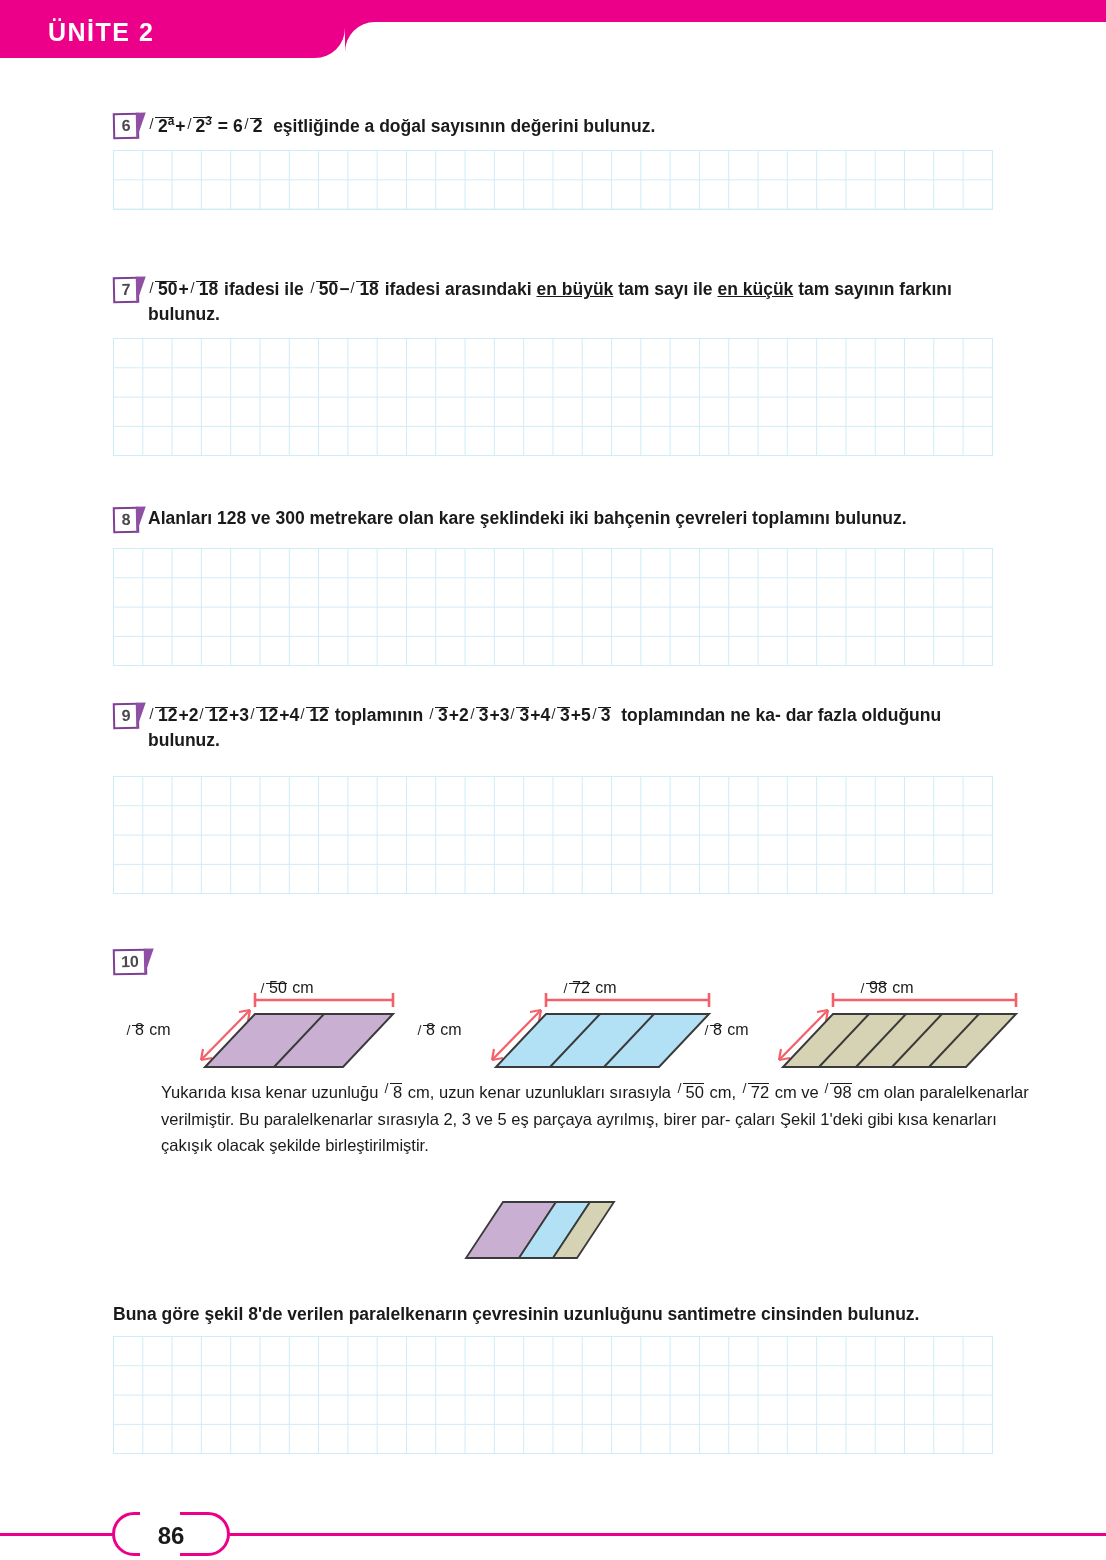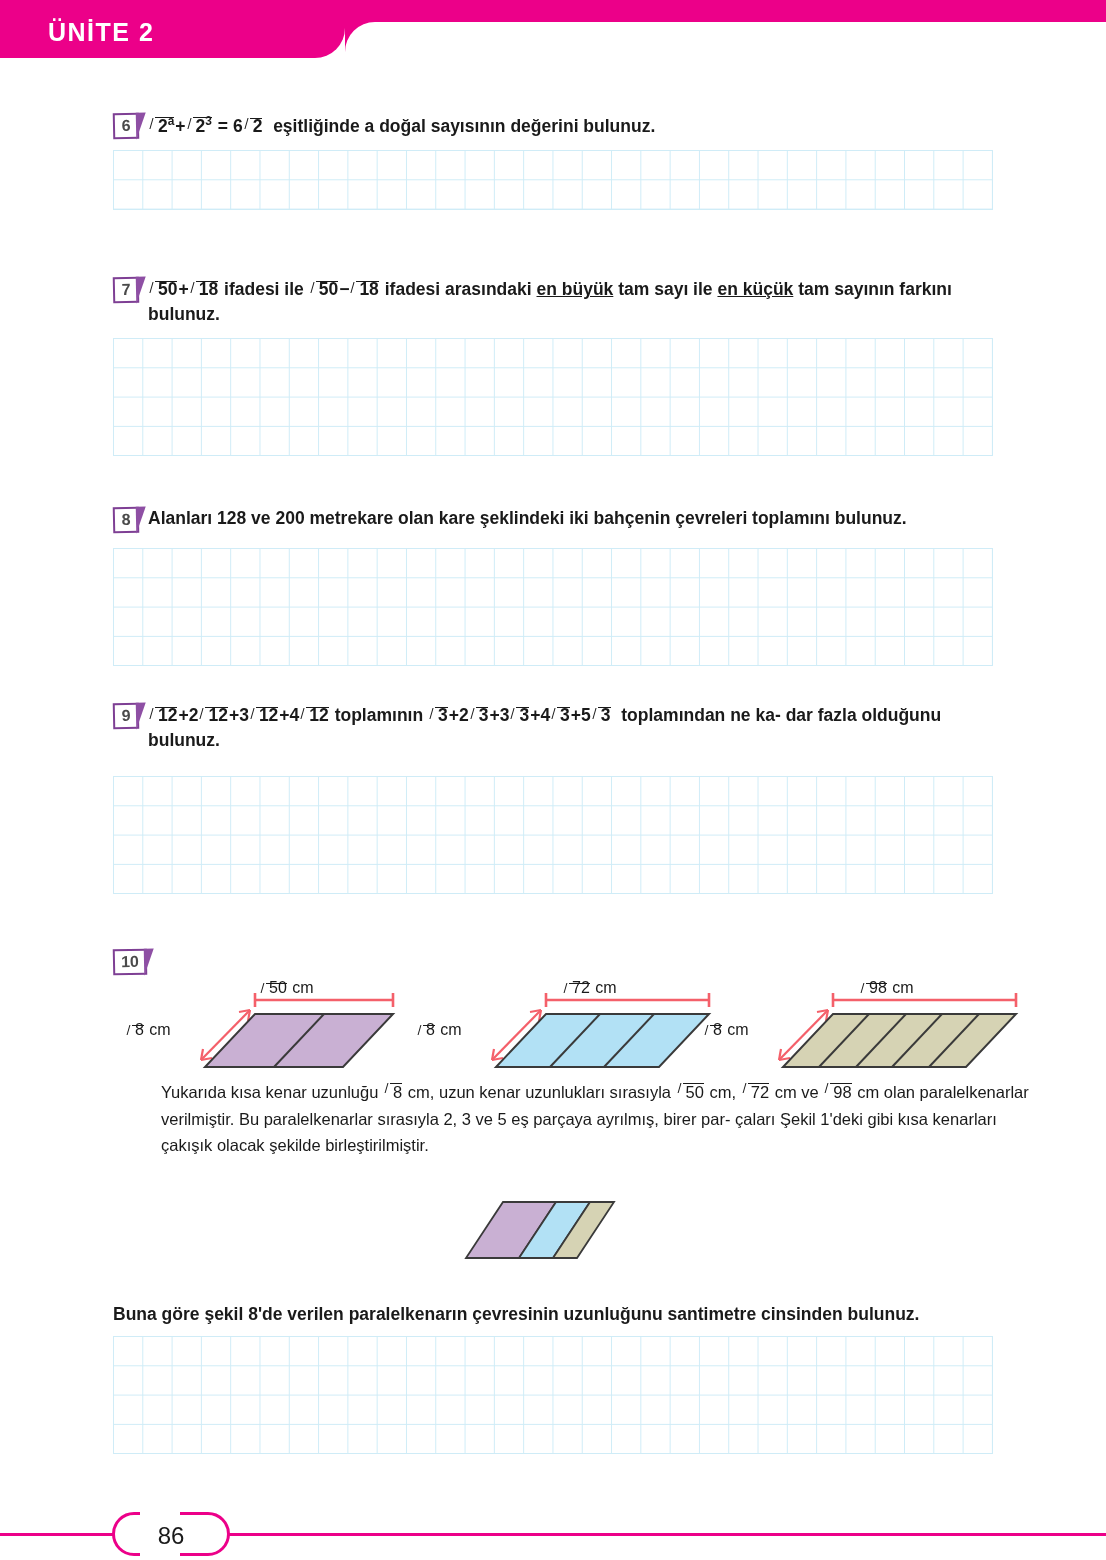--- a/index.html
+++ b/index.html
@@ -216,21 +216,21 @@
   }
   .foot-mask-l { top: 1px;  left: 140px; }
   .foot-mask-r { top: 42px; left: 140px; }
   .page-num {
     position: absolute;
     top: 14px;
     left: 112px;
     width: 118px;
     text-align: center;
     font-size: 24px;
-    font-weight: normal;
+    font-weight: bold;
     color: #1a1a1a;
   }
 </style>
 </head>
 <body>
 
 <div class="header-band">
   <div class="band-strip"></div>
   <div class="band-block"></div>
   <div class="band-notch"></div>
@@ -262,21 +262,21 @@
       <span>tam</span>
       <span>sayının farkını bulunuz.</span>
     </div>
   </div>
 </div>
 <div class="grid" style="top:338px; width:879px; height:117.2px;"></div>
 
 <div class="q-block" style="top:506px;">
   <div class="q-head">
     <div class="qnum">8</div>
-    <div class="q-text">Alanları 128 ve 200 metrekare olan kare şeklindeki iki bahçenin çevreleri toplamını bulunuz.</div>
+    <div class="q-text">Alanları 128 ve 300 metrekare olan kare şeklindeki iki bahçenin çevreleri toplamını bulunuz.</div>
   </div>
 </div>
 <div class="grid" style="top:548px; width:879px; height:117.2px;"></div>
 
 <div class="q-block" style="top:702px;">
   <div class="q-head">
     <div class="qnum">9</div>
     <div class="q-text">
       <span class="mi"><span class="sqrt"><span class="rad">12</span></span><span>+</span><span>2</span><span class="sqrt"><span class="rad">12</span></span><span>+</span><span>3</span><span class="sqrt"><span class="rad">12</span></span><span>+</span><span>4</span><span class="sqrt"><span class="rad">12</span></span></span>
       <span>toplamının</span>

